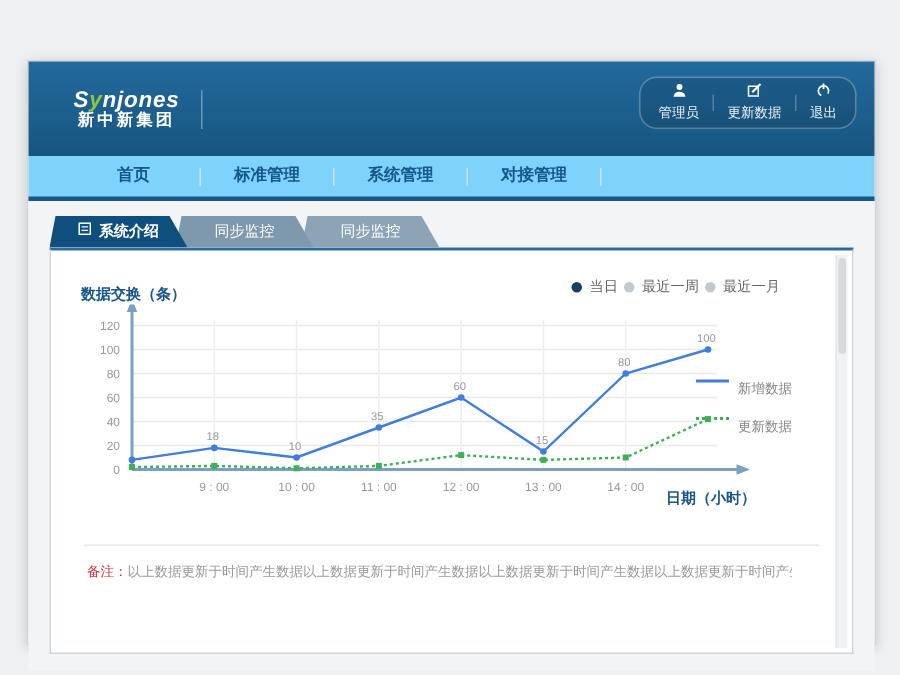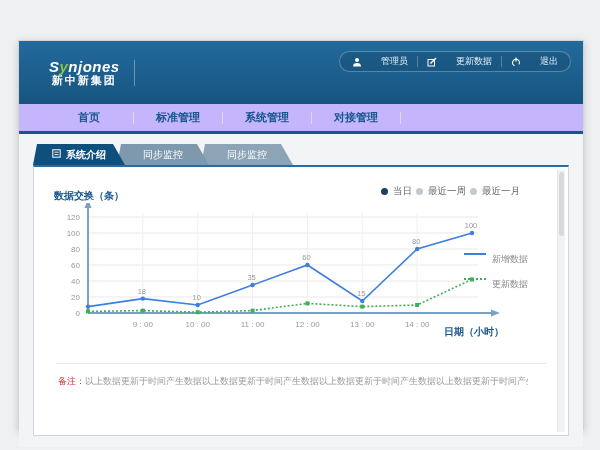--- a/index.html
+++ b/index.html
@@ -8,25 +8,25 @@
   .window{position:absolute;left:18px;top:40px;width:564px;height:388px;background:#ffffff;border:1px solid #d2d6d8;box-shadow:0 2px 8px rgba(0,0,0,.18);}
   
   .header{position:relative;height:63px;background:linear-gradient(#226a9d,#175580);display:flex;align-items:center;}
   .logo{margin-left:30px;color:#fff;text-align:center;line-height:1.05;}
   .logo .en{font-style:italic;font-weight:bold;font-size:15px;letter-spacing:.5px;}
   .logo .en .leaf{color:#8dc63f;}
   .logo .cn{font-size:11px;font-weight:bold;letter-spacing:2px;}
   .h-divider{width:1px;height:26px;background:rgba(255,255,255,.35);margin:0 14px;}
   .app-title{color:#fff;font-size:14px;letter-spacing:1px;}
   .userbar{position:absolute;right:12px;top:10px;display:flex;align-items:center;background:rgba(0,0,0,.10);border:1px solid rgba(255,255,255,.28);border-radius:12px;padding:3px 12px;}
-  .userbar .item{display:flex;align-items:center;gap:19px;color:#e8f1f8;font-size:9px;cursor:pointer;}
+  .userbar .item{display:flex;align-items:center;gap:4px;color:#e8f1f8;font-size:9px;cursor:pointer;flex-direction:column;}
   .userbar .sep{width:1px;height:11px;background:rgba(255,255,255,.25);margin:0 9px;}
   .userbar svg{display:block;}
   
-  .navbar{height:27px;background:#c4b5fd;border-bottom:3px solid #17568c;display:flex;align-items:center;padding-left:26px;}
+  .navbar{height:27px;background:#7dd3fc;border-bottom:3px solid #17568c;display:flex;align-items:center;padding-left:26px;}
   .nav-item{width:88px;text-align:center;font-size:11px;font-weight:bold;color:#17568c;cursor:pointer;line-height:27px;}
   .nav-sep{width:1px;height:12px;background:#d9dde0;}
   
   .content{position:relative;height:313px;background:#f2f4f5;}
   .tabs{display:flex;padding:10px 16px 0 14px;height:21px;}
   .tab{height:21px;line-height:21px;color:#fff;font-size:10px;text-align:center;width:92px;clip-path:polygon(4px 0,calc(100% - 12px) 0,100% 100%,0 100%);cursor:pointer;display:flex;align-items:center;justify-content:center;gap:5px;}
   .tab.active{background:#0f4f7d;font-weight:bold;z-index:3;}
   .tab.inactive1{background:#7e99ad;margin-left:-8px;z-index:2;}
   .tab.inactive2{background:#8ca4b6;margin-left:-8px;z-index:1;}
   

